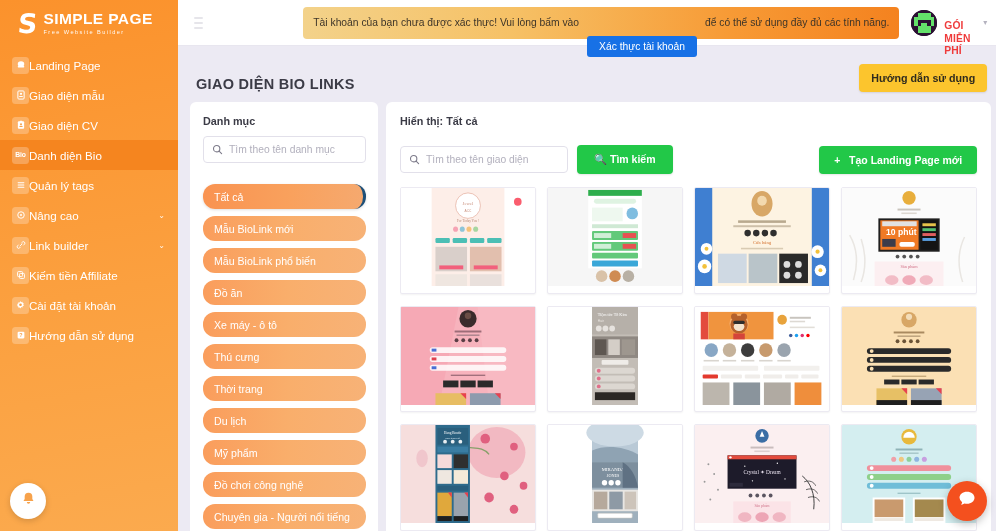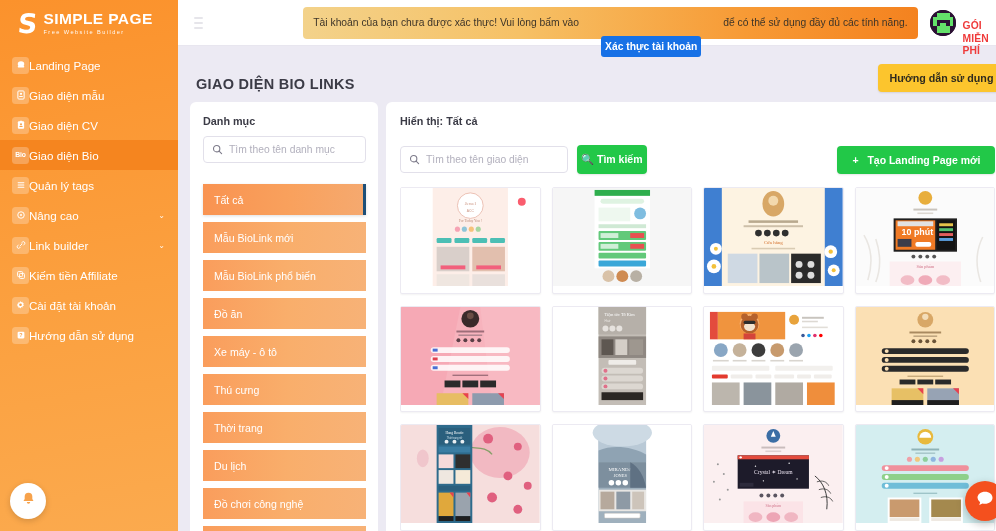--- a/index.html
+++ b/index.html
@@ -63,26 +63,26 @@
     padding: 0 14px 0 16px; gap: 12px; flex: 0 0 46px;
     border-bottom: 1px solid #e8e6ef;
   }
   .hamburger { width: 14px; height: 12px; display: flex; flex-direction: column; justify-content: space-between; cursor: pointer; opacity: .35; }
   .hamburger span { display: block; height: 2px; background: #b9b7c6; border-radius: 1px; }
 
   .alert {
     flex: 1; max-width: 662px; height: 32px;
     background: linear-gradient(90deg, #f3d28a 0%, #f6c166 35%, #f79a35 72%, #f4821f 100%);
     border-radius: 4px; display: flex; align-items: center; justify-content: space-between;
-    gap: 22px; padding: 0 10px; margin-left: 88px;
+    gap: 8px; padding: 0 10px; margin-left: 88px;
   }
   .alert-text { font-size: 10.3px; color: #3d3428; white-space: nowrap; }
   .alert-btn {
-    background: #1771e6; color: #fff; font-size: 10.3px; font-weight: bold;
-    border: none; border-radius: 3px; padding: 5px 4px; cursor: pointer; white-space: nowrap; margin-top: 48px;
+    background: #1771e6; color: #fff; font-size: 10.3px; font-weight: normal;
+    border: none; border-radius: 3px; padding: 5px 12px; cursor: pointer; white-space: nowrap; margin-top: 48px;
   }
 
   .user { display: flex; align-items: center; gap: 7px; margin-left: auto; cursor: pointer; }
   .avatar { width: 26px; height: 26px; border-radius: 50%; overflow: hidden; flex: 0 0 26px; background: #2b1033; }
   .user-meta { display: flex; flex-direction: column; line-height: 1.2; }
   .user-name { font-size: 10px; color: #4a4a55; }
   .user-plan { font-size: 10.3px; color: #ef3b3b; font-weight: bold; letter-spacing: .1px; margin-top: 21px; }
   .user-caret { font-size: 8px; color: #b4b2bf; margin-left: 1px; }
 
   
@@ -107,40 +107,40 @@
     display: flex; align-items: center; gap: 6px; padding: 0 8px; background: #fff;
   }
   .search-box input {
     border: none; outline: none; font-size: 10.3px; color: #35353f;
     font-family: "Liberation Sans", sans-serif; flex: 1; background: transparent;
   }
   .search-box input::placeholder { color: #b2b0bd; }
 
   .cat-list { margin-top: 21px; display: flex; flex-direction: column; gap: 7px; }
   .cat-item {
-    height: 31px; border-radius: 0; display: flex; align-items: center;
+    height: 25px; border-radius: 12px; display: flex; align-items: center;
     padding-left: 11px; color: #fff; font-size: 10.6px; cursor: pointer;
     background: linear-gradient(92deg, #fa9d5c 0%, #f9ae6b 52%, #f7b277 100%);
     white-space: nowrap; overflow: hidden; position: relative;
   }
   .cat-item.active {
     background: linear-gradient(92deg, #f99351 0%, #f9a15d 55%, #f5a96f 100%);
     border-right: 3px solid #1d4f78;
     box-shadow: 0 1px 3px rgba(0,0,0,.13);
   }
 
   .tpl-panel {
     flex: 1; background: #fff; border-radius: 6px 6px 0 0;
     padding: 13px 14px 0 14px; overflow: hidden; display: flex; flex-direction: column;
   }
   .tpl-toolbar { display: flex; align-items: center; gap: 9px; margin-top: 9px; }
   .tpl-toolbar .search-box { width: 168px; }
   .btn-green {
     background: #22c848; color: #fff; border: none; border-radius: 4px;
-    font-size: 10.5px; font-weight: bold; padding: 8px 4px; cursor: pointer;
+    font-size: 10.5px; font-weight: bold; padding: 8px 17px; cursor: pointer;
     white-space: nowrap; box-shadow: 0 1px 2px rgba(0,0,0,.1);
   }
   .btn-create { margin-left: auto; padding: 8px 15px; }
 
   .grid {
     margin-top: 13px; display: grid; grid-template-columns: repeat(4, 1fr);
     gap: 12px 11px; overflow: hidden;
   }
   .card {
     background: #fff; border: 1px solid #eceaf2; border-radius: 2px;
@@ -203,21 +203,21 @@
               <rect x="6" y="1" width="4" height="2.2" rx=".8" fill="#fff"></rect>
               <circle cx="8" cy="6.6" r="1.6" fill="#f7a24b"></circle>
               <path d="M5.2 11.2a2.8 2.2 0 0 1 5.6 0z" fill="#f7a24b"></path>
             </svg>
         </span>
         <span class="nav-label">Giao diện CV</span>
         <span class="nav-caret"></span>
       </div>
       <div class="nav-item active">
         <span class="nav-ico bio">Bio</span>
-        <span class="nav-label">Giao diện Bio</span>
+        <span class="nav-label">Danh diện Bio</span>
         <span class="nav-caret"></span>
       </div>
       <div class="nav-item">
         <span class="nav-ico">
           <svg width="10" height="10" viewBox="0 0 16 16" fill="#fff">
               <rect x="2.5" y="3.5" width="11" height="1.5" rx=".7"></rect>
               <rect x="2.5" y="7.2" width="11" height="1.5" rx=".7"></rect>
               <rect x="2.5" y="10.9" width="11" height="1.5" rx=".7"></rect>
             </svg>
         </span>
@@ -345,22 +345,22 @@
         </div>
         <div class="cat-list">
           <div class="cat-item active">Tất cả</div>
           <div class="cat-item">Mẫu BioLink mới</div>
           <div class="cat-item">Mẫu BioLink phổ biến</div>
           <div class="cat-item">Đồ ăn</div>
           <div class="cat-item">Xe máy - ô tô</div>
           <div class="cat-item">Thú cưng</div>
           <div class="cat-item">Thời trang</div>
           <div class="cat-item">Du lịch</div>
+          <div class="cat-item">Mỹ phẩm</div>
           <div class="cat-item">Đồ chơi công nghệ</div>
-          <div class="cat-item">Mỹ phẩm</div>
           <div class="cat-item">Chuyên gia - Người nổi tiếng</div>
         </div>
       </div>
 
       <div class="tpl-panel">
         <div class="panel-label">Hiển thị: Tất cả</div>
 
         <div class="tpl-toolbar">
           <div class="search-box">
             <span>

